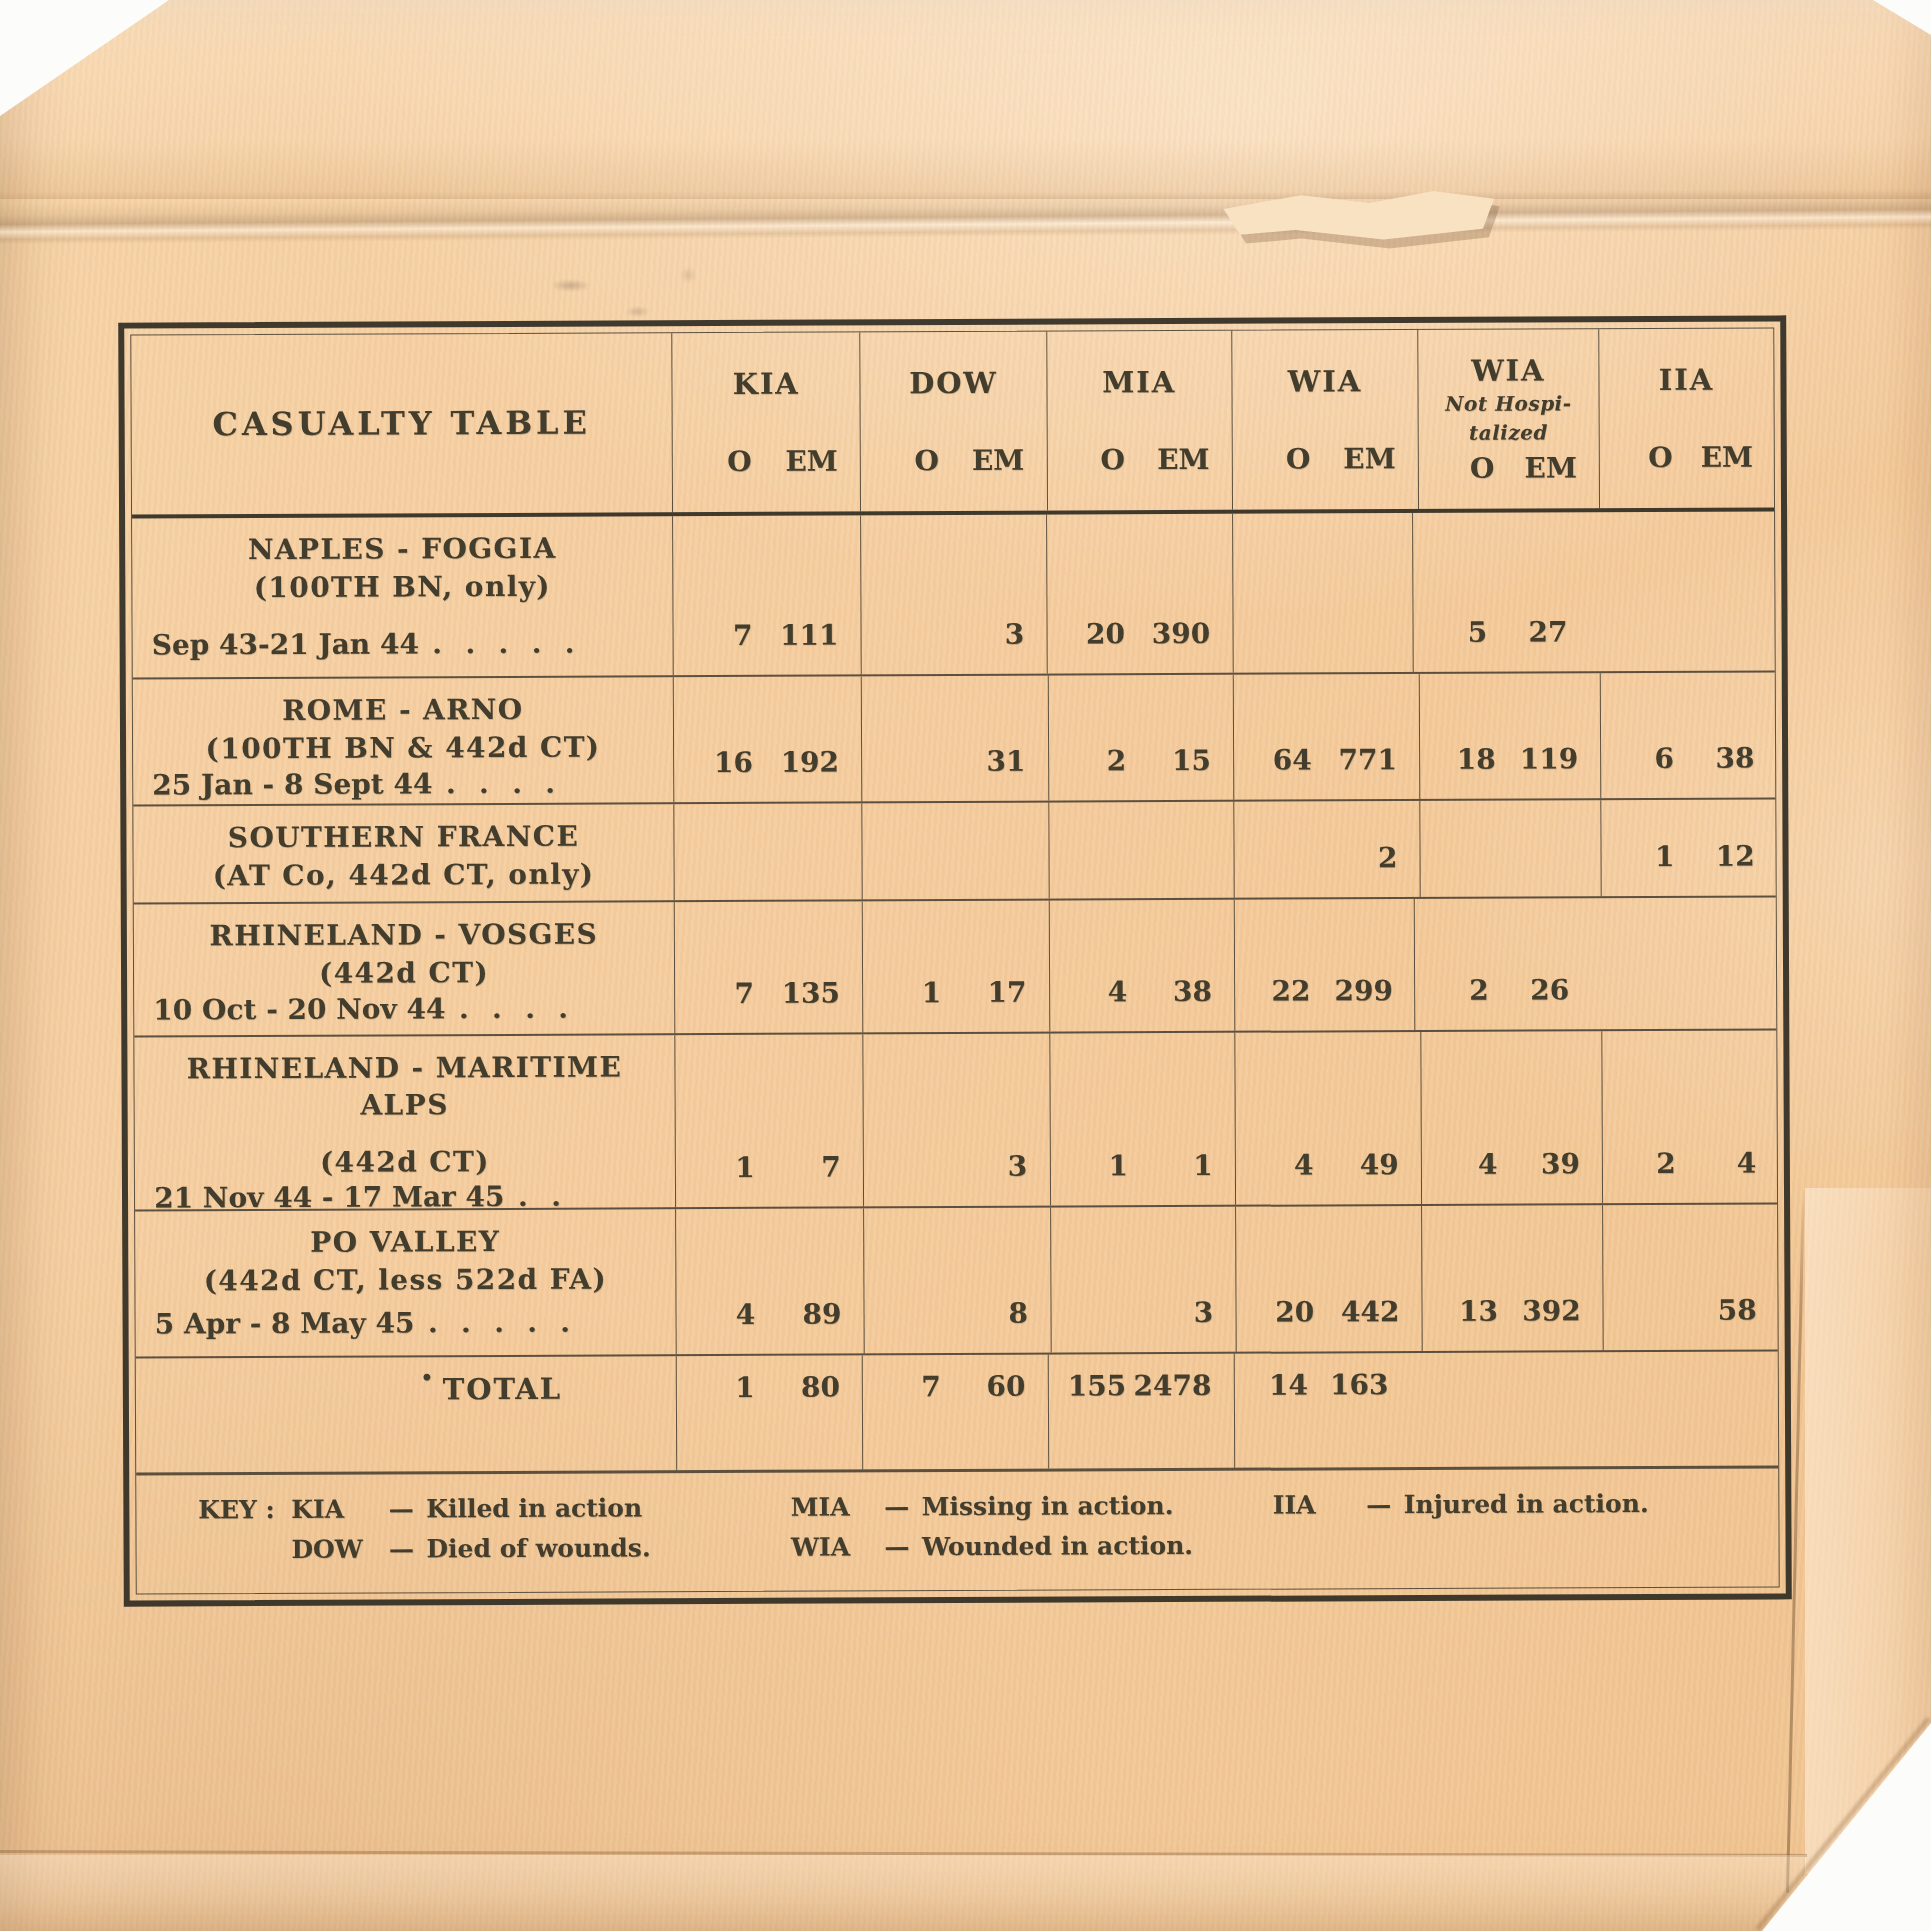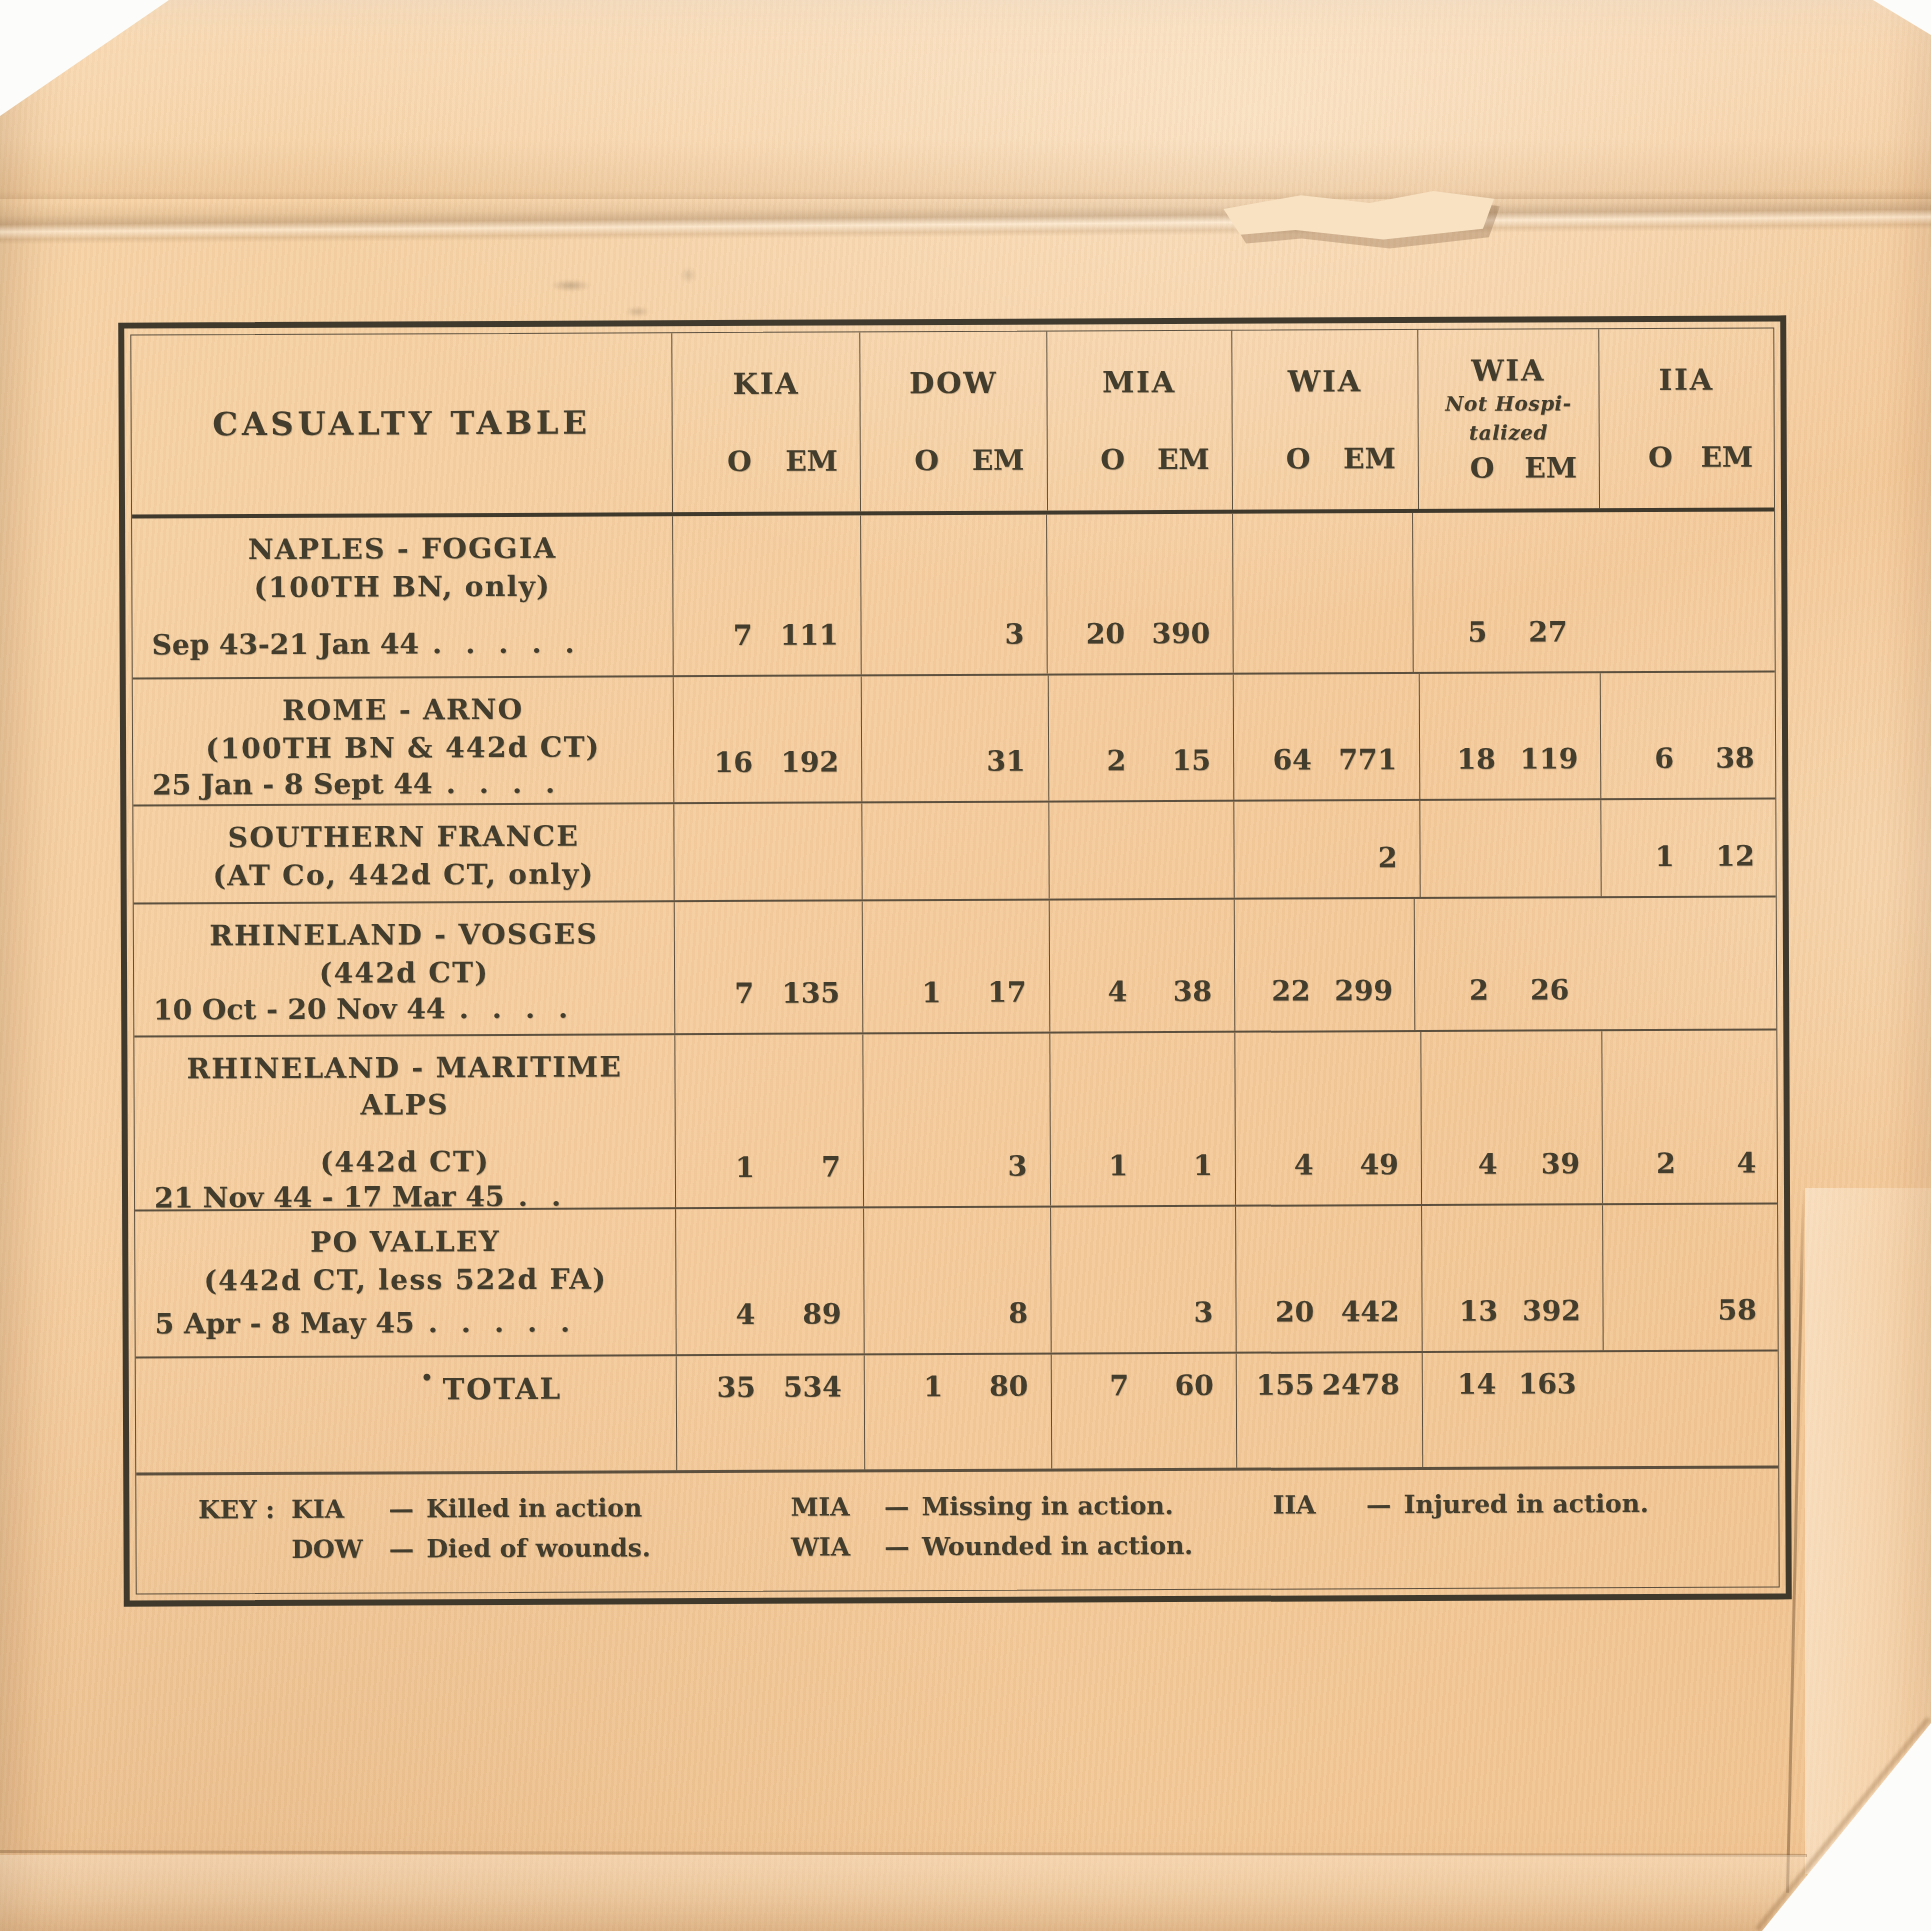--- a/index.html
+++ b/index.html
@@ -380,24 +380,20 @@
                 <span class="num-o"></span>
                 <span class="num-em">58</span>
               </div>
           </div>
 
           <div class="row row-sep row-total rh-t">
             <div class="cell c-label totalcell">
                 <span class="totalmark">•</span>
                 <span>TOTAL</span>
               </div>
-            <div class="cell dnum c-kia">
-                <span class="num-o">35</span>
-                <span class="num-em">534</span>
-              </div>
             <div class="cell dnum c-dow">
                 <span class="num-o">1</span>
                 <span class="num-em">80</span>
               </div>
             <div class="cell dnum c-mia">
                 <span class="num-o">7</span>
                 <span class="num-em">60</span>
               </div>
             <div class="cell dnum c-wia">
                 <span class="num-o">155</span>

